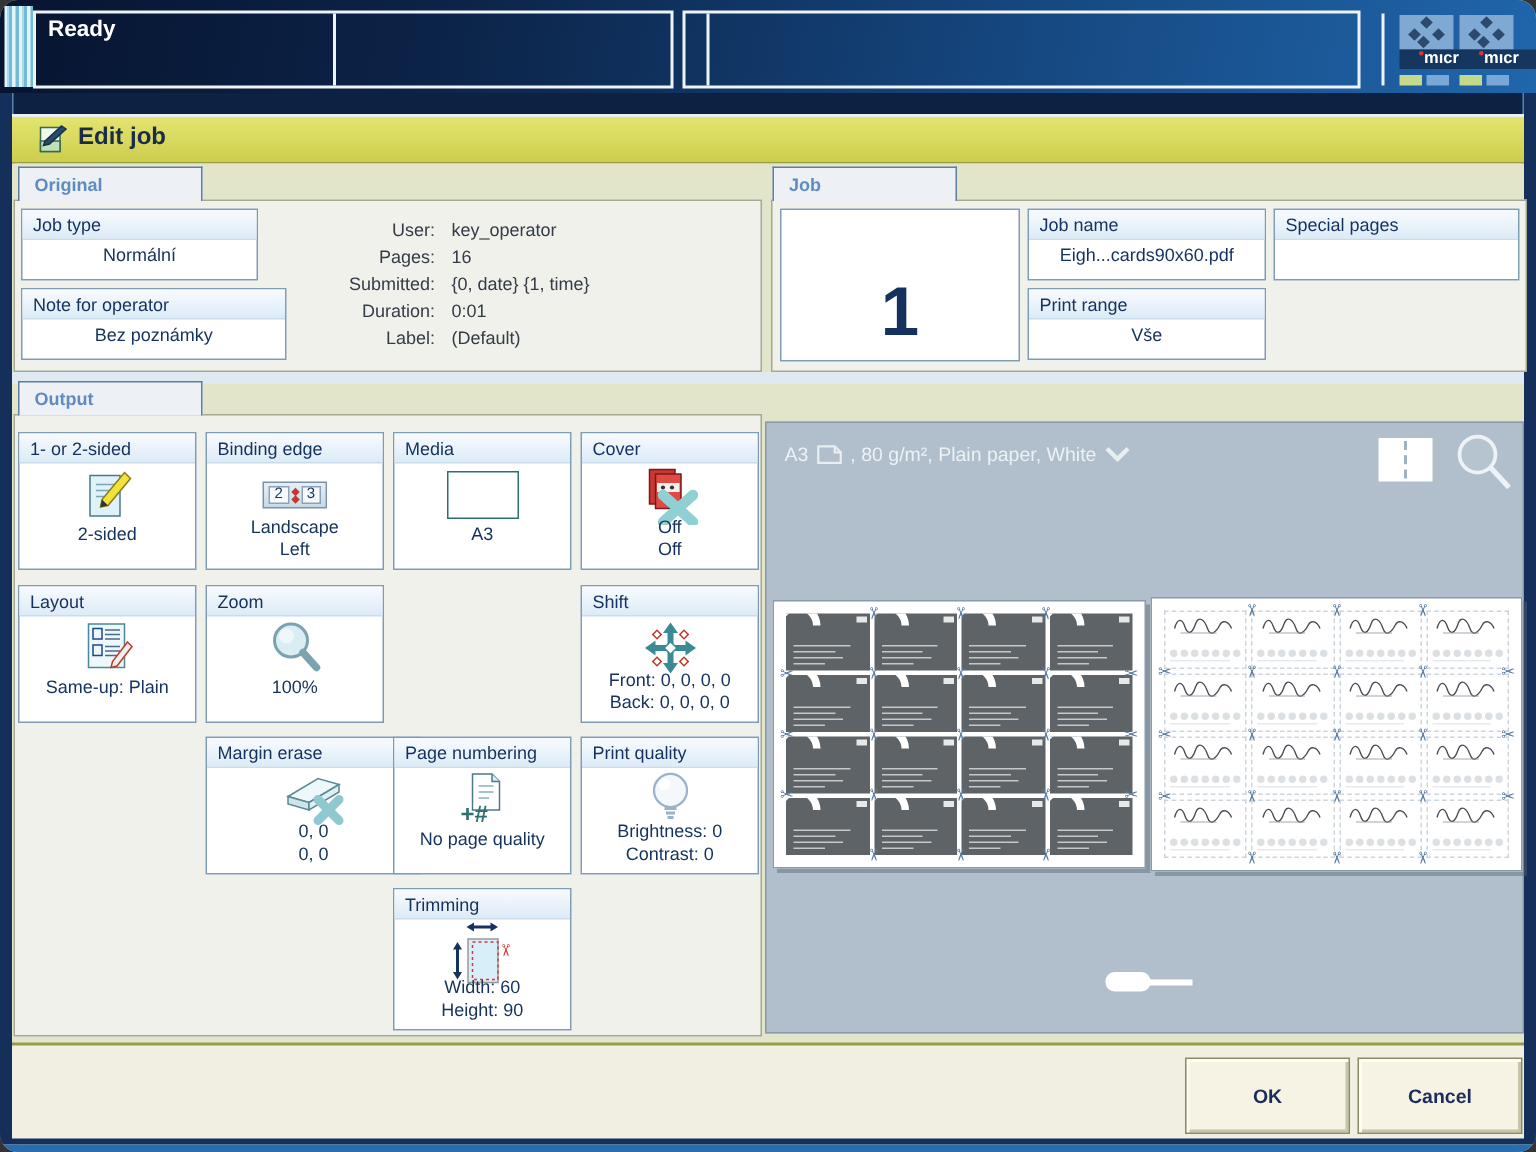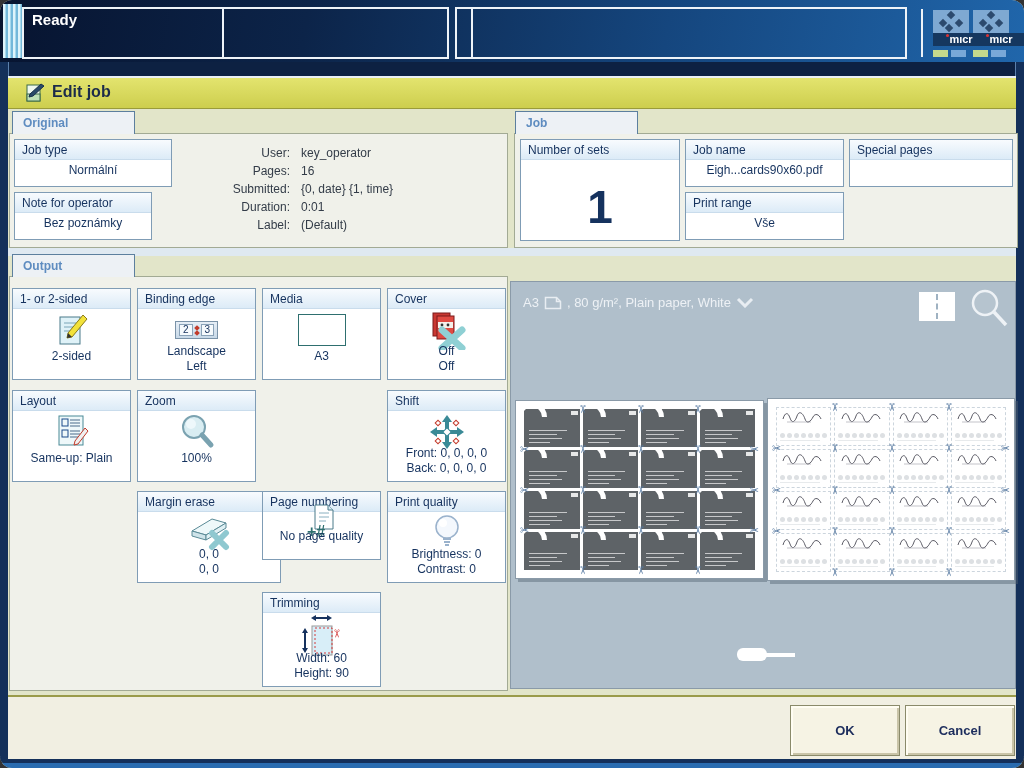--- a/index.html
+++ b/index.html
@@ -162,21 +162,21 @@
 
   <div class="tab" style="left:12px;top:111px;">Original</div>
   <div class="section" style="left:9px;top:133px;width:497px;height:113px;"></div>
 
   <div class="tile small" style="left:14px;top:139px;width:158px;height:48px;">
     <div class="tile-hd">Job type</div>
     <div class="tile-val">
         <span>Normální</span>
       </div>
   </div>
-  <div class="tile small" style="left:14px;top:192px;width:138px;height:48px;">
+  <div class="tile small" style="left:14px;top:192px;width:177px;height:48px;">
     <div class="tile-hd">Note for operator</div>
     <div class="tile-val">
         <span>Bez poznámky</span>
       </div>
   </div>
 
   <div id="orig-info">
     <div class="irow">
       <span class="ilab">User:</span>
       <span class="ival">key_operator</span>
@@ -196,21 +196,20 @@
     <div class="irow">
       <span class="ilab">Label:</span>
       <span class="ival">(Default)</span>
     </div>
   </div>
 
   <div class="tab" style="left:515px;top:111px;">Job</div>
   <div class="section" style="left:514px;top:133px;width:502px;height:113px;"></div>
 
   <div class="tile" style="left:520px;top:139px;width:160px;height:102px;">
-    <div class="tile-hd">Number of sets</div>
     <div id="big-sets">1</div>
   </div>
   <div class="tile small" style="left:685px;top:139px;width:159px;height:48px;">
     <div class="tile-hd">Job name</div>
     <div class="tile-val">
         <span>Eigh...cards90x60.pdf</span>
       </div>
   </div>
   <div class="tile small" style="left:685px;top:192px;width:159px;height:48px;">
     <div class="tile-hd">Print range</div>
@@ -350,21 +349,21 @@
         <polygon points="6,16 20,20 20,25 6,21" fill="#cfe4ea" stroke="#5a8a96"></polygon>
         <polygon points="20,20 40,8 40,13 20,25" fill="#dff0f4" stroke="#5a8a96"></polygon>
         <path d="M26 18 L40 32 M40 18 L26 32" stroke="#8fc8d0" stroke-width="6" stroke-linecap="round"></path>
         </svg>
     </div>
     <div class="tile-val">
         <span>0, 0</span>
         <span>0, 0</span>
       </div>
   </div>
-  <div class="tile" style="left:262px;top:491px;width:119px;height:69px;">
+  <div class="tile" style="left:262px;top:491px;width:119px;height:92px;">
     <div class="tile-hd">Page numbering</div>
     <div class="tile-ic">
       <svg width="38" height="38">
           <path d="M12 2 h13 l5 5 v19 h-18 Z" fill="#fff" stroke="#4a7a8a"></path>
         <path d="M25 2 v5 h5" fill="#d8ecf4" stroke="#4a7a8a"></path>
         <path d="M16 10 h10 M16 14 h10 M16 18 h7" stroke="#8ab0c0" stroke-width="1"></path>
         <text x="4" y="34" font-size="16" font-weight="bold" fill="#2e6f6f">+#</text>
         </svg>
     </div>
     <div class="tile-val">

